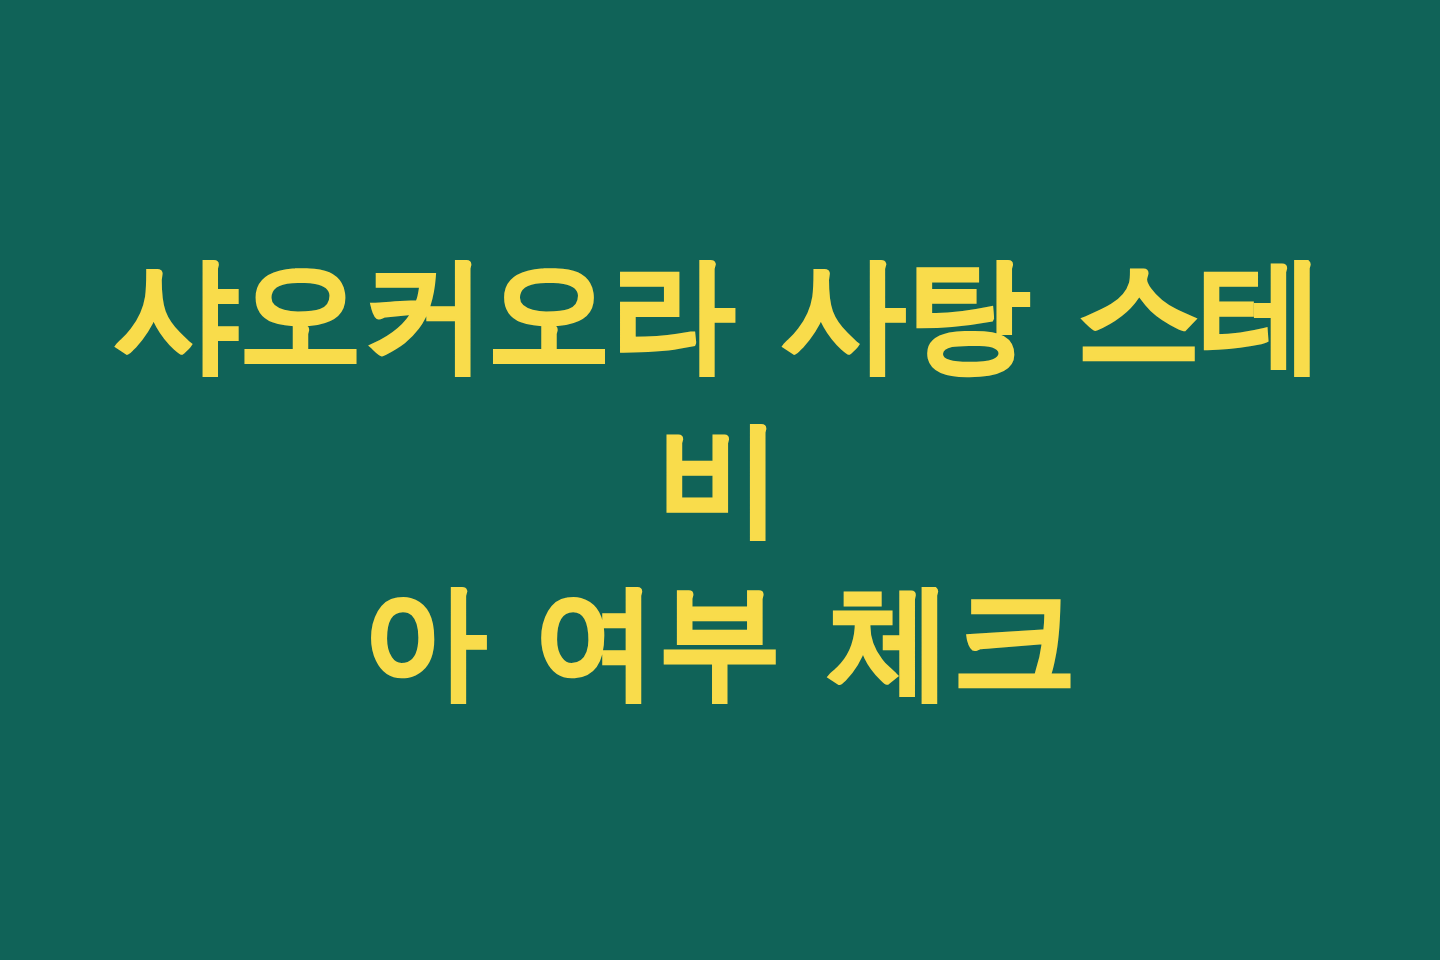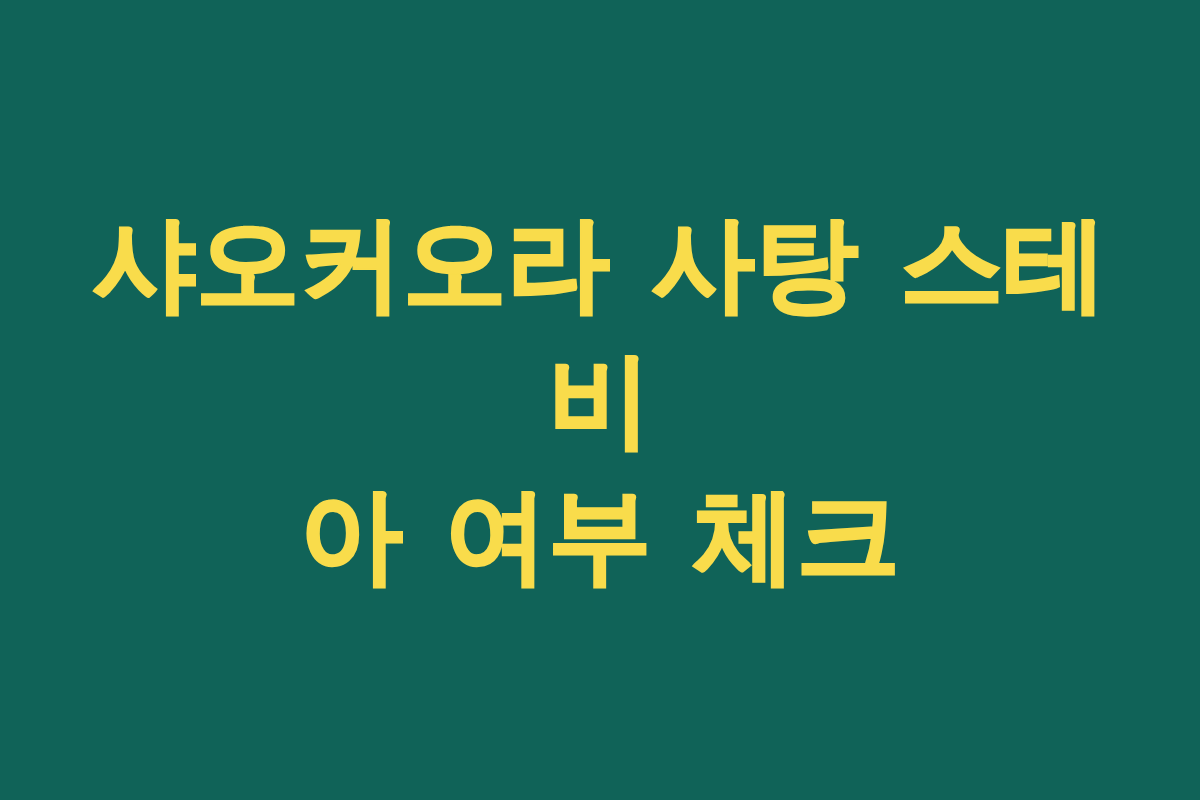--- a/index.html
+++ b/index.html
@@ -23,21 +23,21 @@
     align-items: center;
     justify-content: center;
     box-sizing: border-box;
   }
 
   .banner-text {
     width: 1030px;
     margin: 0;
     padding: 0;
     text-align: center;
-    font-family: Liberation Sans, sans-serif;
+    font-family: Liberation Serif, serif;
     font-size: 103px;
     font-weight: 700;
     line-height: 1.32;
     letter-spacing: 0.005em;
     word-spacing: 0.12em;
     white-space: pre-line;
     
     paint-order: stroke fill;
     -webkit-text-stroke: 2.5px currentColor;
     text-rendering: optimizeLegibility;

